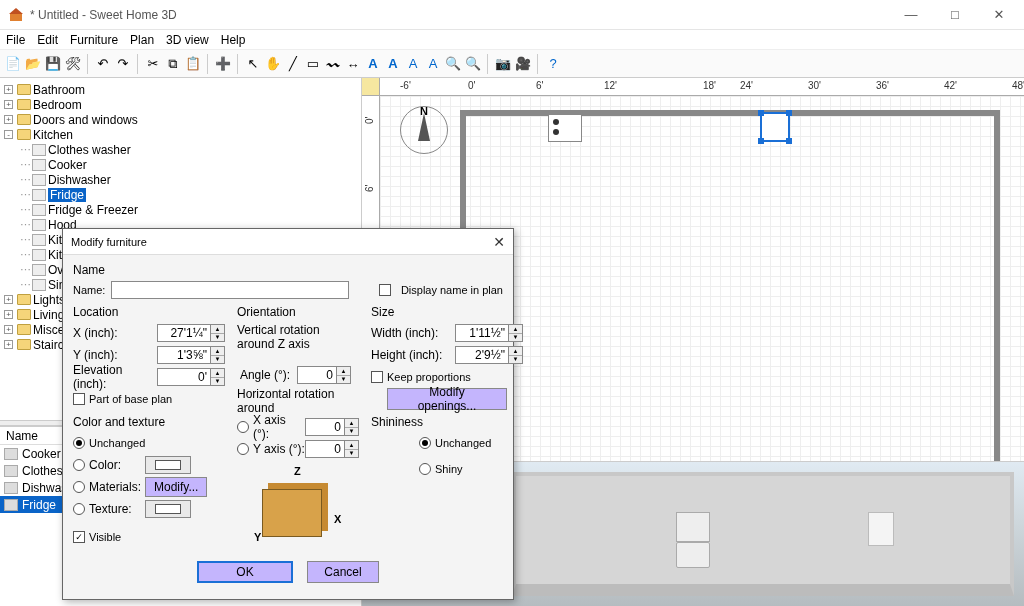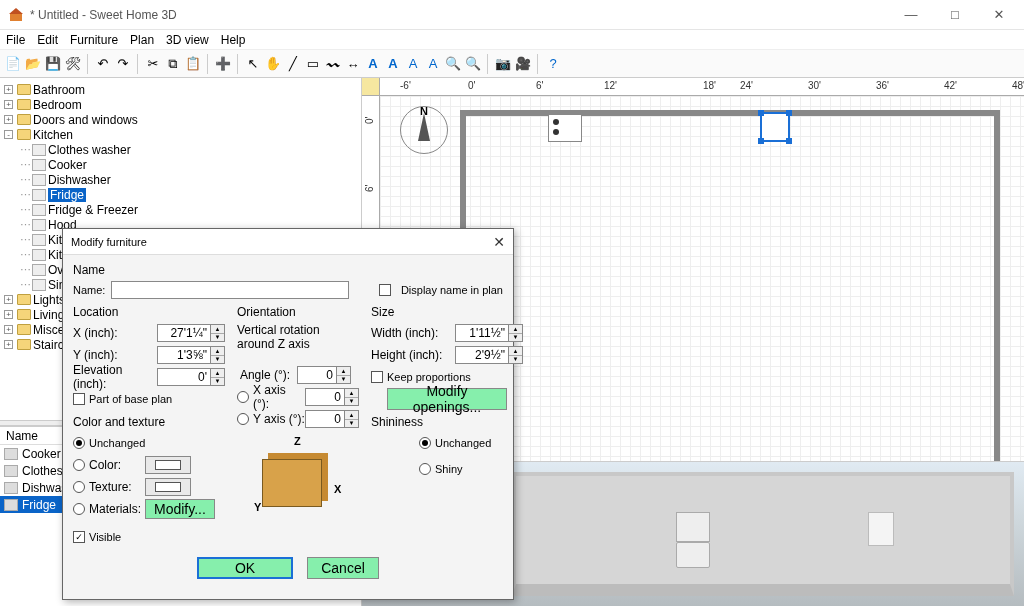--- a/index.html
+++ b/index.html
@@ -58,21 +58,21 @@
 .spin{display:flex;align-items:center}
 .spin input{width:54px;text-align:right}
 .spin .ar{width:14px;height:18px;border:1px solid #888;border-left:none;background:#eee;display:flex;flex-direction:column}
 .spin .ar div{flex:1;display:flex;align-items:center;justify-content:center;font-size:6px;border-bottom:1px solid #aaa}
 .spin .ar div:last-child{border-bottom:none}
 .cb{width:12px;height:12px;border:1px solid #555;margin-right:4px;display:inline-flex;align-items:center;justify-content:center;font-size:9px;background:#fff}
 .rb{width:12px;height:12px;border:1px solid #555;border-radius:50%;margin-right:4px;display:inline-flex;align-items:center;justify-content:center;background:#fff}
 .rb.on::after{content:"";width:6px;height:6px;background:#000;border-radius:50%}
 .cols{display:flex;gap:12px}
 .col{flex:1}
-.btn{border:1px solid #888;background:#86efac;height:22px;padding:0 14px;font-size:14px;display:inline-flex;align-items:center;justify-content:center}
+.btn{border:1px solid #888;background:#c4b5fd;height:22px;padding:0 14px;font-size:12px;display:inline-flex;align-items:center;justify-content:center}
 .btn.def{border:2px solid #1a6fd6}
 .dlg-footer{display:flex;justify-content:center;gap:14px;margin-top:8px}
 .swatch{width:46px;height:18px;border:1px solid #888;background:#e9e9e9;display:flex;align-items:center;justify-content:center}
 .swatch .chip{width:26px;height:10px;border:1px solid #555;background:#fff}
 .section-top{margin-bottom:6px}
 .namewrap{display:flex;align-items:center;gap:6px}
 .namewrap input{flex:1}
 .nm-sel{background:#0a64c8;color:#fff}
 .corner{width:18px;height:18px;position:absolute;top:0;left:0;background:#f6e7a0;border-right:1px solid #aaa;border-bottom:1px solid #aaa}
 .selbox{position:absolute;border:2px solid #1a6fd6}
@@ -377,49 +377,50 @@
           </div>
         <div class="row">
             <span class="rb"></span>
             <span class="lab" style="width:56px">Color:</span>
             <div class="swatch">
               <div class="chip"></div>
             </div>
           </div>
         <div class="row">
             <span class="rb"></span>
+            <span class="lab" style="width:56px">Materials:</span>
+            <button class="btn" style="height:20px;padding:0 8px">Modify...</button>
+          </div>
+        <div class="row">
+            <span class="rb"></span>
             <span class="lab" style="width:56px">Texture:</span>
             <div class="swatch">
               <div class="chip" style="background:#fff"></div>
             </div>
           </div>
-        <div class="row">
-            <span class="rb"></span>
-            <span class="lab" style="width:56px">Materials:</span>
-            <button class="btn" style="height:20px;padding:0 8px">Modify...</button>
-          </div>
         <div class="row" style="margin-top:8px">
             <span class="cb">✓</span>
             <span>Visible</span>
           </div>
       </div>
 
       <div class="col" style="flex:0.85">
         <div class="group-lbl">Orientation</div>
         <div style="font-size:12px;margin-bottom:14px">Vertical rotation around Z axis</div>
         <div class="row">
             <span class="lab" style="width:60px;text-align:center;padding-right:4px">Angle (°):</span>
             <div class="spin">
               <input type="text" style="width: 40px;" value="0">
               <div class="ar">
                 <div>▲</div>
                 <div>▼</div>
               </div>
             </div>
           </div>
+        <div style="font-size:12px;margin:2px 0">Horizontal rotation around</div>
         <div class="row">
             <span class="rb"></span>
             <span class="lab" style="width:52px">X axis (°):</span>
             <div class="spin">
               <input type="text" style="width: 40px;" value="0">
               <div class="ar">
                 <div>▲</div>
                 <div>▼</div>
               </div>
             </div>

